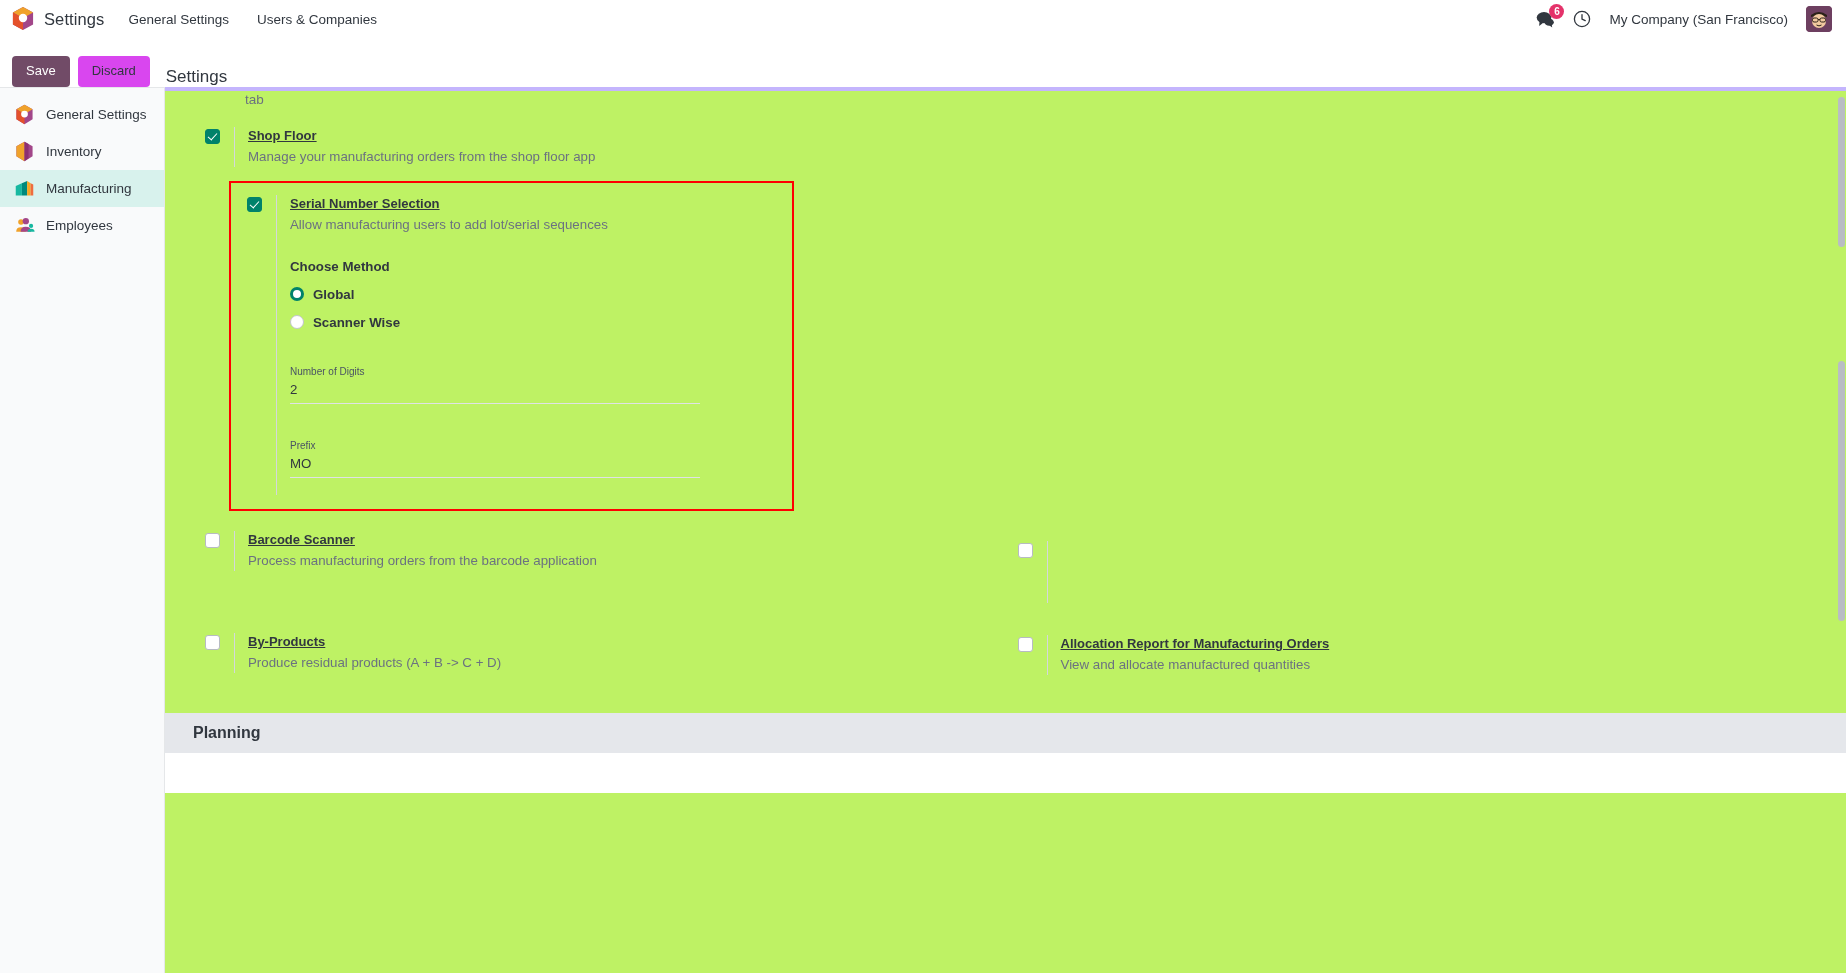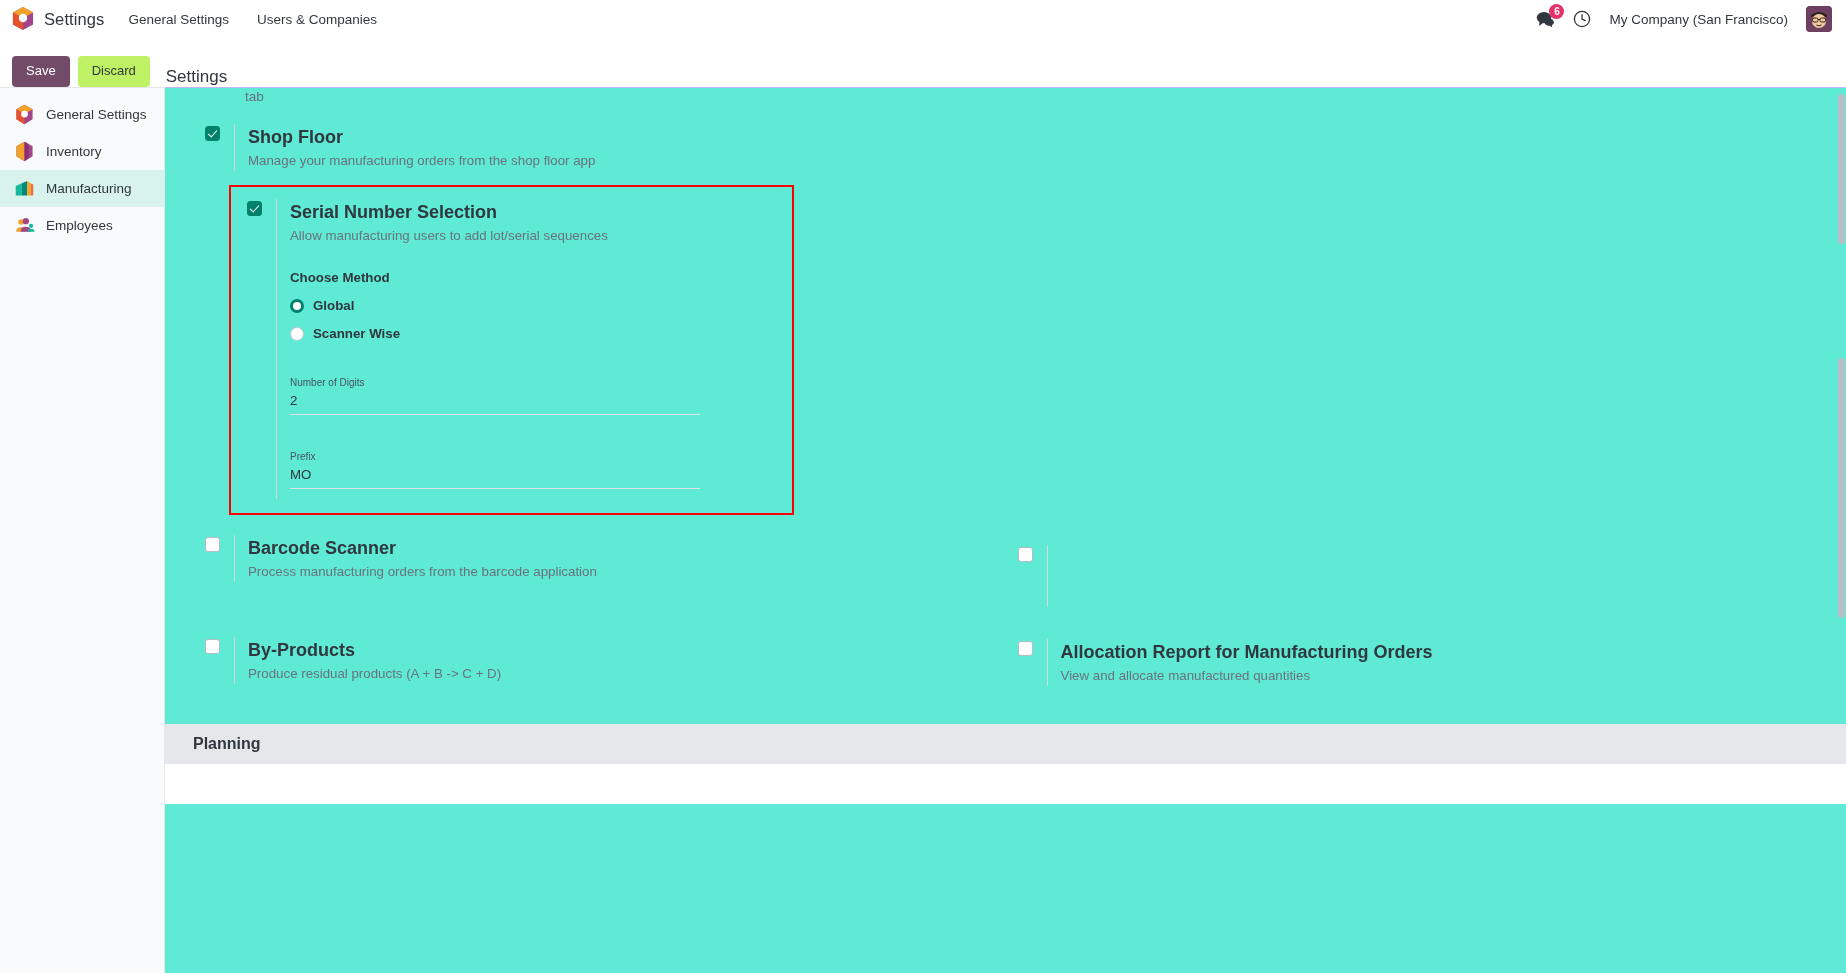--- a/index.html
+++ b/index.html
@@ -103,21 +103,21 @@
     border: 1px solid transparent;
     line-height: 1.3;
     white-space: nowrap;
   }
   .btn-save {
     background: #714b67;
     color: #ffffff;
     margin-right: 8px;
   }
   .btn-discard {
-    background: #bef264;
+    background: #d946ef;
     color: #31373f;
     margin-right: 16px;
   }
   .cp-title {
     font-size: 17px;
     color: #31373f;
   }
   .searchbar {
     position: absolute;
     left: 529px;
@@ -170,22 +170,22 @@
     height: 37px;
   }
   .side-item.active {
     background: #d8f2ed;
   }
   .side-icon { width: 21px; height: 21px; flex: 0 0 21px; display: block; }
 
   
   .content {
     flex: 1;
-    background: #5eead4;
-    border-top: 1px solid #c4b5fd;
+    background: #bef264;
+    border-top: 4px solid #c4b5fd;
     overflow: hidden;
     position: relative;
   }
   .settings-inner {
     padding: 0 28px 0 28px;
     position: relative;
   }
   .cut-row {
     padding-left: 52px;
     font-size: 13.5px;
@@ -235,24 +235,25 @@
   }
   .divider-line {
     width: 1px;
     background: #d4d7dc;
     align-self: stretch;
     margin: 0 13px 0 14px;
     min-height: 38px;
   }
   .sr-text { flex: 1; min-width: 0; }
   .sr-title {
-    font-size: 18px;
+    font-size: 13px;
     font-weight: bold;
     color: #31373f;
     line-height: 1.45;
+    text-decoration: underline;
   }
   .sr-desc {
     font-size: 13.3px;
     color: #6b7280;
     line-height: 1.5;
     margin-top: 1px;
     max-width: 420px;
   }
 
   
@@ -271,21 +272,21 @@
   }
   .hl-body { flex: 1; padding-right: 16px; }
   .sub-label {
     font-size: 13.3px;
     font-weight: bold;
     color: #31373f;
     margin-top: 24px;
   }
   .radio-row {
     display: flex;
-    align-items: flex-end;
+    align-items: center;
     gap: 9px;
     margin-top: 13px;
     cursor: pointer;
   }
   .radio {
     width: 14px; height: 14px;
     border-radius: 50%;
     border: 1px solid #c2c6cc;
     background: #fff;
     display: block;

